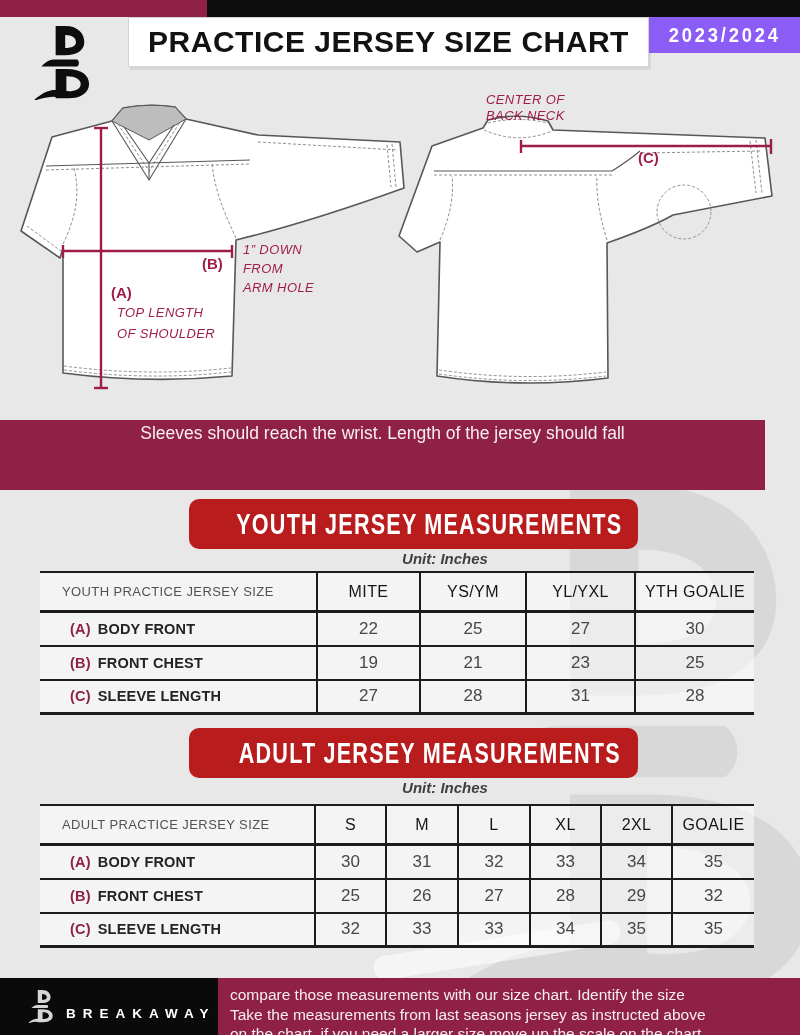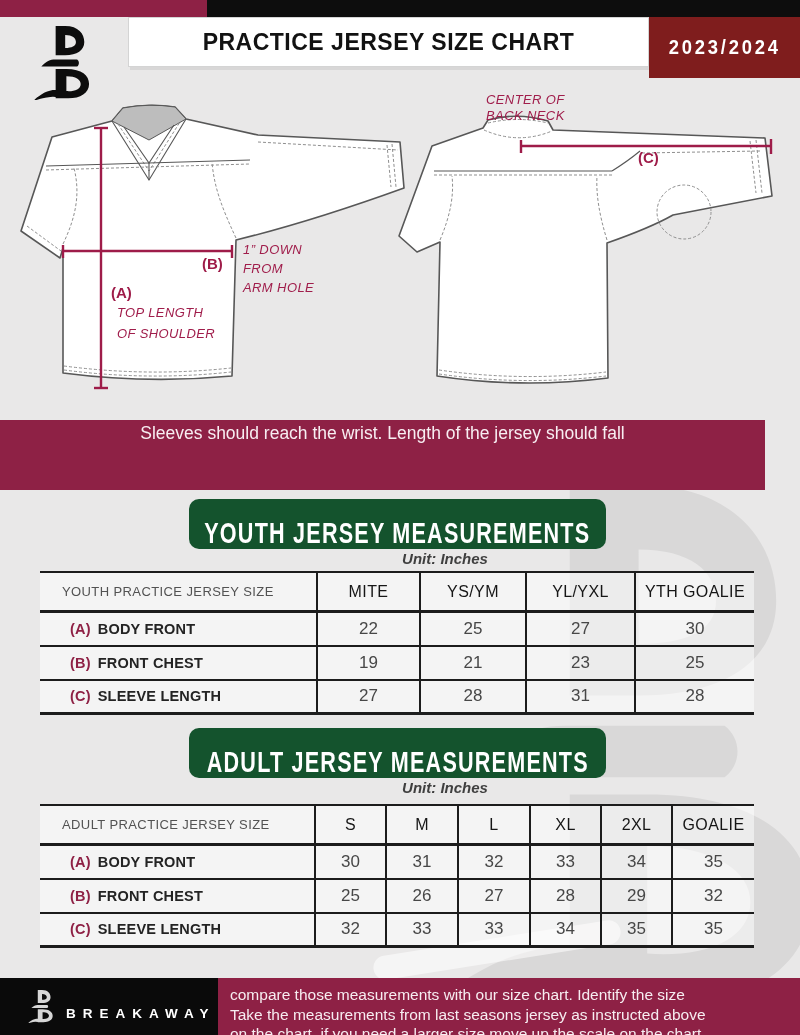--- a/index.html
+++ b/index.html
@@ -5,38 +5,38 @@
   html,body{margin:0;padding:0;background:#cfcfcf;}
   .page{position:relative;width:800px;height:1035px;background:#e9e8e8;overflow:hidden;
         font-family:"Liberation Sans",sans-serif;}
   
   .strip-maroon{position:absolute;left:0;top:0;width:207px;height:17px;background:#8E2145;}
   .strip-black{position:absolute;left:207px;top:0;width:593px;height:17px;background:#0d0d0d;}
   .logo-top{position:absolute;left:33px;top:26px;width:62px;height:74px;}
   .title-band{position:absolute;left:128px;top:17px;width:521px;height:50px;background:#ffffff;
               border:1px solid #d4d4d4;box-sizing:border-box;display:flex;align-items:center;
               justify-content:center;box-shadow:2px 3px 0 rgba(0,0,0,.07);}
-  .title{font-size:23px;font-weight:800;letter-spacing:.5px;color:#121212;white-space:nowrap;}
-  .season-block{position:absolute;left:649px;top:17px;width:151px;height:61px;background:#7f1d1d;
+  .title{font-size:30px;font-weight:800;letter-spacing:.5px;color:#121212;white-space:nowrap;}
+  .season-block{position:absolute;left:649px;top:17px;width:151px;height:36px;background:#8b5cf6;
                 display:flex;align-items:center;justify-content:center;}
   .season{color:#ffffff;font-weight:700;font-size:20px;letter-spacing:3px;transform:scaleX(.92);white-space:nowrap;}
   
   .diagram-svg{position:absolute;left:0;top:60px;z-index:1;}
   .ann{position:absolute;color:#A01D4B;font-style:italic;font-size:13px;letter-spacing:.4px;
        line-height:19px;z-index:2;white-space:nowrap;}
   .ann-key{position:absolute;color:#9E1C49;font-weight:700;font-size:15px;z-index:2;}
   .a-caption{line-height:21px;}
   .c-caption{line-height:16px;}
   
   .notice{position:absolute;left:0;top:420px;width:765px;height:70px;background:#8E2145;
           color:#f8eef2;text-align:center;font-size:17.5px;line-height:26px;padding-top:0;
           box-sizing:border-box;z-index:3;}
   
-  .section-banner{position:absolute;left:189px;width:417px;height:50px;background:#14532d;
-                  border-radius:10px;display:flex;align-items:flex-end;justify-content:center;z-index:3;}
+  .section-banner{position:absolute;left:189px;width:417px;height:50px;background:#b91c1c;
+                  border-radius:10px;display:flex;align-items:center;justify-content:center;z-index:3;padding-left:32px;}
   .section-banner span{color:#ffffff;font-weight:700;font-size:27px;letter-spacing:1.5px;
                        transform:scale(.8,1.08);white-space:nowrap;}
   .unit{position:absolute;left:0;width:800px;text-align:center;font-style:italic;font-weight:700;
         font-size:15px;color:#3f3f3f;z-index:3;margin-left:45px;}
   
   .size-table{position:absolute;left:40px;width:714px;border-collapse:collapse;table-layout:fixed;
               border-bottom:3px solid #1c1c1c;z-index:3;}
   .size-table th,.size-table td{border-top:2px solid #1c1c1c;background:rgba(255,255,255,.5);
               padding:0;overflow:hidden;white-space:nowrap;}
   .size-table thead th{height:37px;border-bottom:3px solid #1c1c1c;}

